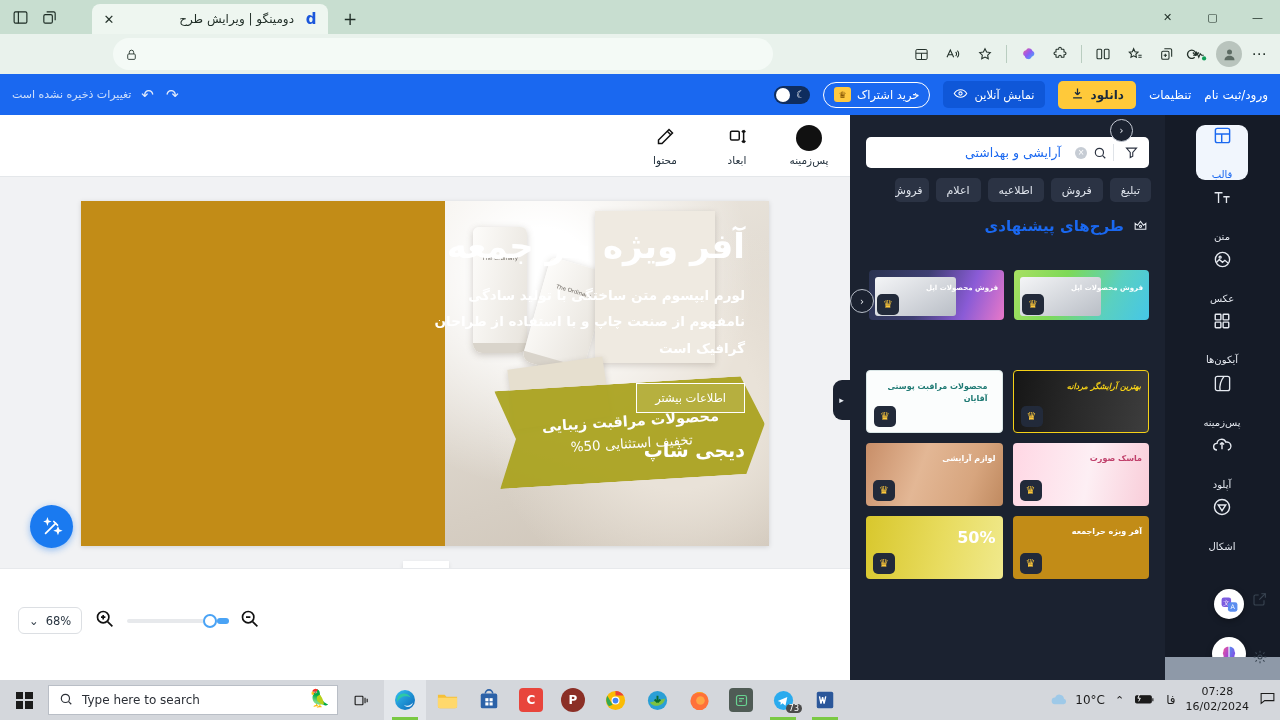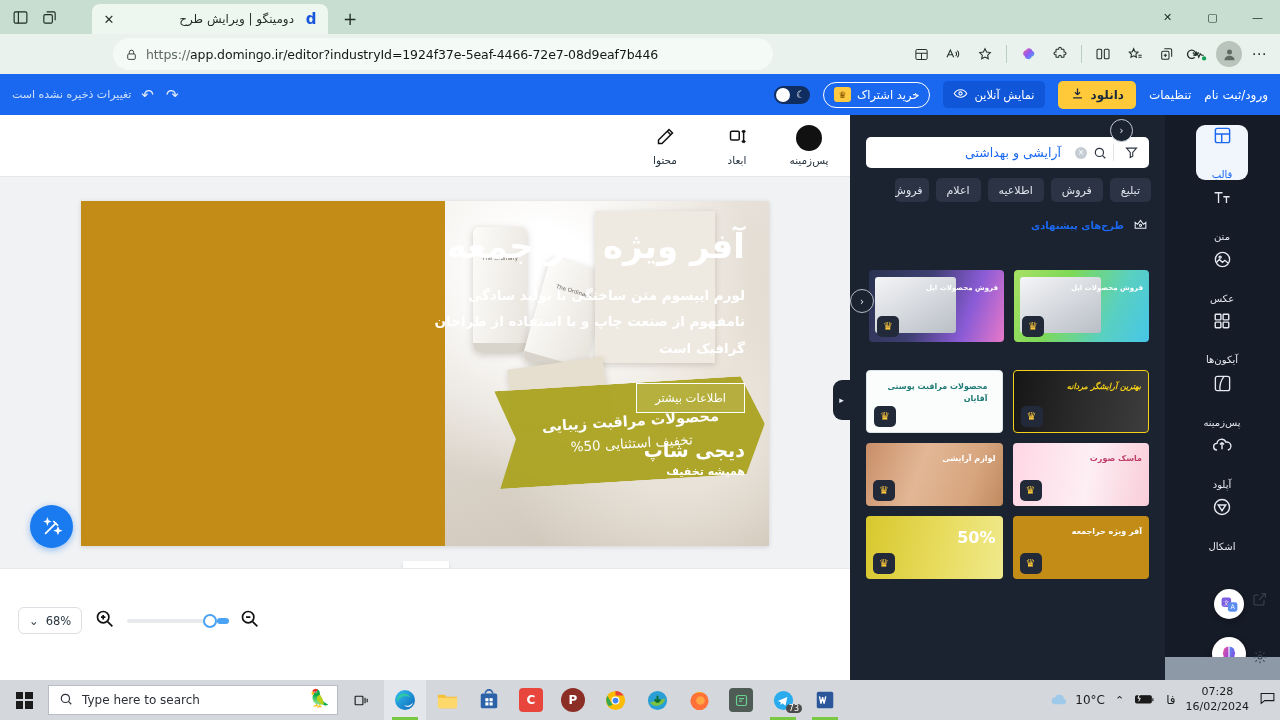--- a/index.html
+++ b/index.html
@@ -135,24 +135,24 @@
   .searchbar .val { flex: 1; padding: 0 12px; font-size: 12.5px; color: #1a68f0; text-align: right; }
   .clearbtn { width: 12px; height: 12px; border-radius: 6px; background: #c6ccd4; color: #fff; font-size: 8px; display: flex; align-items: center; justify-content: center; margin-left: 2px; }
   .sicon { color: #2b3240; padding: 0 6px; display: flex; }
   .fsep { width: 1px; height: 17px; background: #dfe3e8; }
   .ficon { padding: 0 10px; color: #2b3240; display: flex; }
   .chips { position: absolute; right: 14px; top: 63px; display: flex; gap: 7px; direction: rtl; align-items: center; }
   .chip { background: #2b3344; color: #dfe4ec; font-size: 11px; border-radius: 5px; height: 24px; padding: 0 11px; display: flex; align-items: center; }
   .chip.cut { width: 34px; padding: 0; justify-content: flex-start; padding-right: 6px; overflow: hidden; }
   .chip-arrow { position: absolute; right: 32px; top: 4px; width: 23px; height: 23px; border-radius: 12px; border: 1.4px solid #c7ccd6; color: #e8ecf2; display: flex; align-items: center; justify-content: center; font-size: 10px; background: #1b2230; }
   .sugg-head { position: absolute; right: 16px; top: 102px; display: flex; align-items: center; gap: 8px; direction: rtl; }
-  .sugg-head .t { color: #1a68f0; font-size: 10px; font-weight: 700; }
+  .sugg-head .t { color: #1a68f0; font-size: 15px; font-weight: 700; }
   .crown-out { color: #e9edf3; display: flex; }
   .carousel { position: absolute; right: 16px; top: 155px; width: 283px; height: 62px; display: flex; gap: 10px; direction: rtl; }
-  .cw { position: relative; width: 135px; height: 72px; border-radius: 4px; overflow: hidden; }
+  .cw { position: relative; width: 135px; height: 50px; border-radius: 4px; overflow: hidden; }
   .cw.a { background: linear-gradient(115deg,#a8e063 0%,#7ed957 35%,#5ad0c0 70%,#45c6e8 100%); }
   .cw.b { background: linear-gradient(110deg,#2a3350 0%,#3e3f72 40%,#8a5bd6 72%, #e878c9 100%); }
   .cw .dev { position: absolute; left: 6px; top: 7px; width: 60%; height: 78%; background: linear-gradient(150deg,#f4f5f7,#b9bec6); border-radius: 3px; }
   .cw .txt { position: absolute; right: 6px; top: 13px; color: #fff; font-size: 7px; line-height: 1.5; text-align: right; font-weight: 700; }
   .cw .crown-badge { position: absolute; left: 8px; bottom: 5px; width: 22px; height: 21px; border-radius: 5px; background: #222a3a; display: flex; align-items: center; justify-content: center; color: #ffc93a; font-size: 11px; }
   .carousel-nav { position: absolute; width: 24px; height: 24px; border-radius: 12px; border: 1.3px solid #b8bec9; color: #e9edf3; display: flex; align-items: center; justify-content: center; font-size: 10px; background: #1b2230; top: 174px; }
   .cn-left { left: 0px; }
   .cn-right { right: -32px; }
   .grid { position: absolute; right: 16px; top: 255px; width: 283px; display: grid; grid-template-columns: 1fr 1fr; gap: 10px 10px; direction: rtl; }
   .tcard { position: relative; height: 63px; border-radius: 4px; overflow: hidden; }
@@ -247,21 +247,20 @@
     <div class="nav-ic" style="font-size:16px;">⟳</div>
   </div>
 
   <div class="omnibox">
     <span class="ic">
       <svg width="13" height="13" viewBox="0 0 24 24" fill="none" stroke="#2c3a32" stroke-width="1.7">
           <rect x="5" y="11" width="14" height="10" rx="2"></rect>
           <path d="M8 11V8a4 4 0 0 1 8 0v3"></path>
         </svg>
     </span>
-    <span class="url"><span class="scheme">https://</span><span>app.domingo.ir/editor?industryId=1924f37e-5eaf-4466-72e7-08d9eaf7b446</span></span>
   </div>
 
   <div class="nav-right">
     <span class="nav-ic">
       <svg width="15" height="15" viewBox="0 0 24 24" fill="none" stroke="currentColor" stroke-width="1.6">
           <rect x="3" y="4" width="18" height="16" rx="2"></rect>
           <path d="M3 10h18M12 10v10"></path>
         </svg>
     </span>
     <span class="nav-ic">
@@ -410,21 +409,20 @@
         <div class="ribbon">
           <div class="r1">محصولات مراقبت زیبایی</div>
           <div class="r2">تخفیف استثنایی 50%</div>
         </div>
 
         <div class="banner-body">
           <div class="bn-title">آفر ویژه حراجمعه</div>
           <div class="bn-para">لورم ایپسوم متن ساختگی با تولید سادگی نامفهوم از صنعت چاپ و با استفاده از طراحان گرافیک است</div>
           <div class="bn-btn">اطلاعات بیشتر</div>
           <div class="bn-brand">دیجی شاپ</div>
-          <div class="bn-sub">همیشه تخفیف</div>
         </div>
       </div>
     </div>
 
     <div class="fab-magic">
       <svg width="22" height="22" viewBox="0 0 24 24" fill="none" stroke="#fff" stroke-width="1.9" stroke-linecap="round">
           <path d="M5 19L16 8"></path>
           <path d="M14 6l4 4"></path>
           <path d="M18.5 13.5l.7 1.8 1.8.7-1.8.7-.7 1.8-.7-1.8-1.8-.7 1.8-.7z"></path>
           <path d="M7 4l.5 1.4L9 6l-1.5.6L7 8l-.5-1.4L5 6l1.5-.6z"></path>

